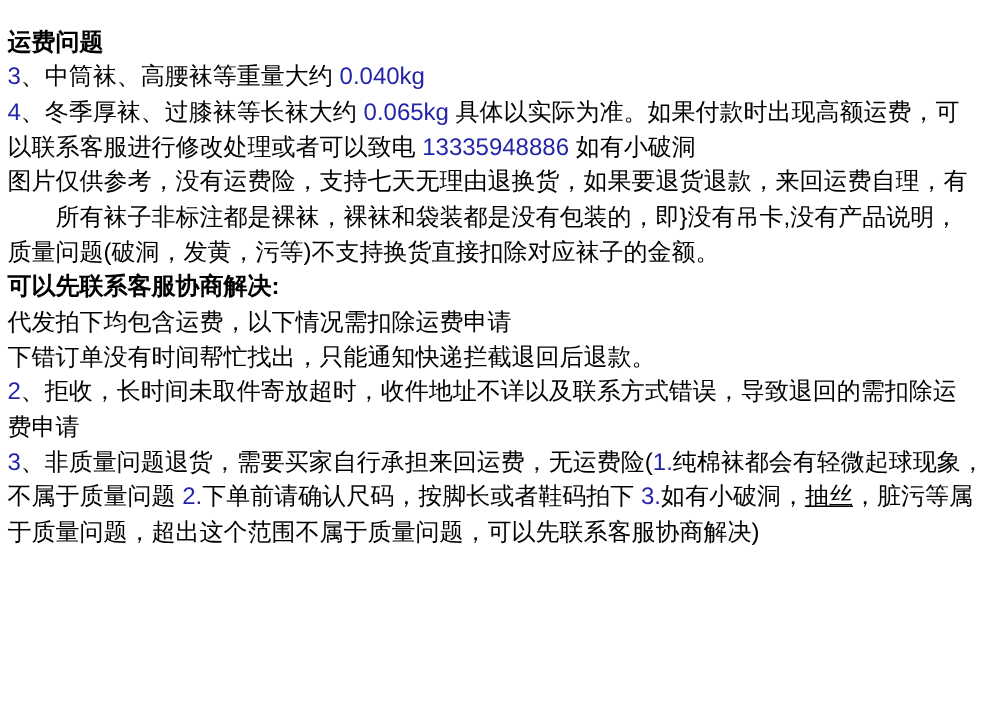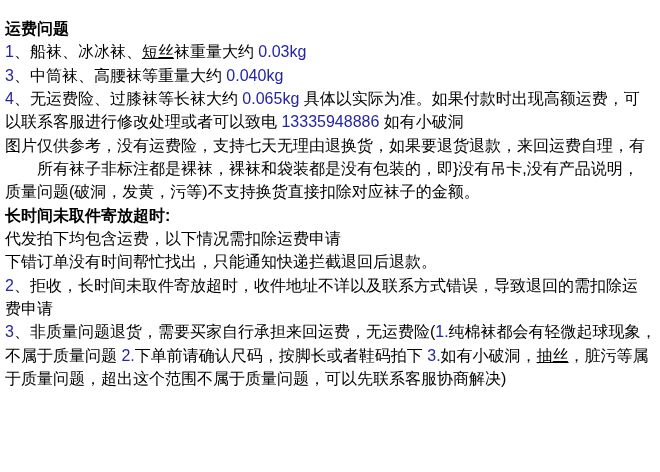--- a/index.html
+++ b/index.html
@@ -32,28 +32,27 @@
   }
   .seg-u {
     text-decoration: underline;
   }
 </style>
 </head>
 <body>
 
 <div class="doc">
     <div class="line h"><span>运费问题</span></div>
-    <div class="line p"><span class="seg-num">1</span><span>、船袜、冰冰袜、</span><span class="seg-u">短丝</span><span>袜重量大约 </span><span class="seg-num">0.03kg</span></div>
     <div class="line p"><span class="seg-num">3</span><span>、中筒袜、高腰袜等重量大约 </span><span class="seg-num">0.040kg</span></div>
-    <div class="line p"><span class="seg-num">4</span><span>、无运费险、过膝袜等长袜大约 </span><span class="seg-num">0.065kg</span><span> 具体以实际为准。如果付款时出现高额运费，可</span></div>
+    <div class="line p"><span class="seg-num">4</span><span>、冬季厚袜、过膝袜等长袜大约 </span><span class="seg-num">0.065kg</span><span> 具体以实际为准。如果付款时出现高额运费，可</span></div>
     <div class="line p"><span>以联系客服进行修改处理或者可以致电 </span><span class="seg-num">13335948886</span><span> 如有小破洞</span></div>
     <div class="line p"><span>图片仅供参考，没有运费险，支持七天无理由退换货，如果要退货退款，来回运费自理，有</span></div>
     <div class="line p"><span>　　所有袜子非标注都是裸袜，裸袜和袋装都是没有包装的，即}没有吊卡,没有产品说明，</span></div>
     <div class="line p"><span>质量问题(破洞，发黄，污等)不支持换货直接扣除对应袜子的金额。</span></div>
-    <div class="line h"><span>长时间未取件寄放超时:</span></div>
+    <div class="line h"><span>可以先联系客服协商解决:</span></div>
     <div class="line p"><span>代发拍下均包含运费，以下情况需扣除运费申请</span></div>
     <div class="line p"><span>下错订单没有时间帮忙找出，只能通知快递拦截退回后退款。</span></div>
     <div class="line p"><span class="seg-num">2</span><span>、拒收，长时间未取件寄放超时，收件地址不详以及联系方式错误，导致退回的需扣除运</span></div>
     <div class="line p"><span>费申请</span></div>
     <div class="line p"><span class="seg-num">3</span><span>、非质量问题退货，需要买家自行承担来回运费，无运费险(</span><span class="seg-num">1.</span><span>纯棉袜都会有轻微起球现象，</span></div>
     <div class="line p"><span>不属于质量问题 </span><span class="seg-num">2.</span><span>下单前请确认尺码，按脚长或者鞋码拍下 </span><span class="seg-num">3.</span><span>如有小破洞，</span><span class="seg-u">抽丝</span><span>，脏污等属</span></div>
     <div class="line p"><span>于质量问题，超出这个范围不属于质量问题，可以先联系客服协商解决)</span></div>
   </div>
 
 </body></html>

